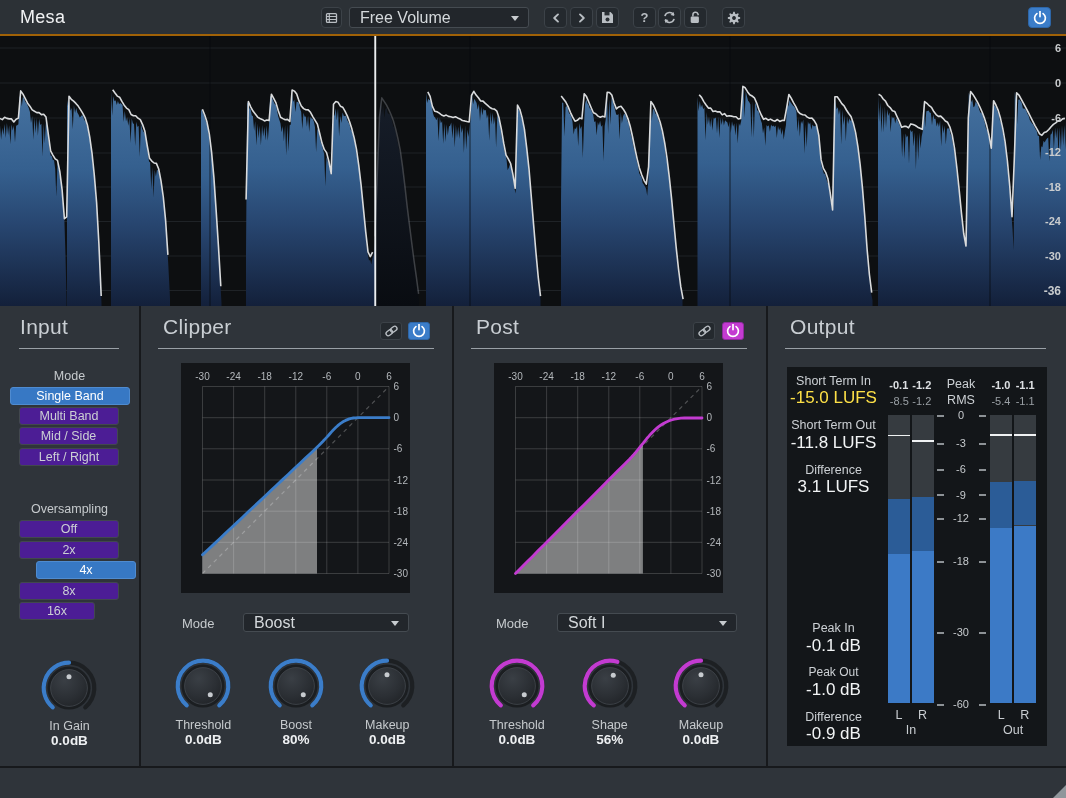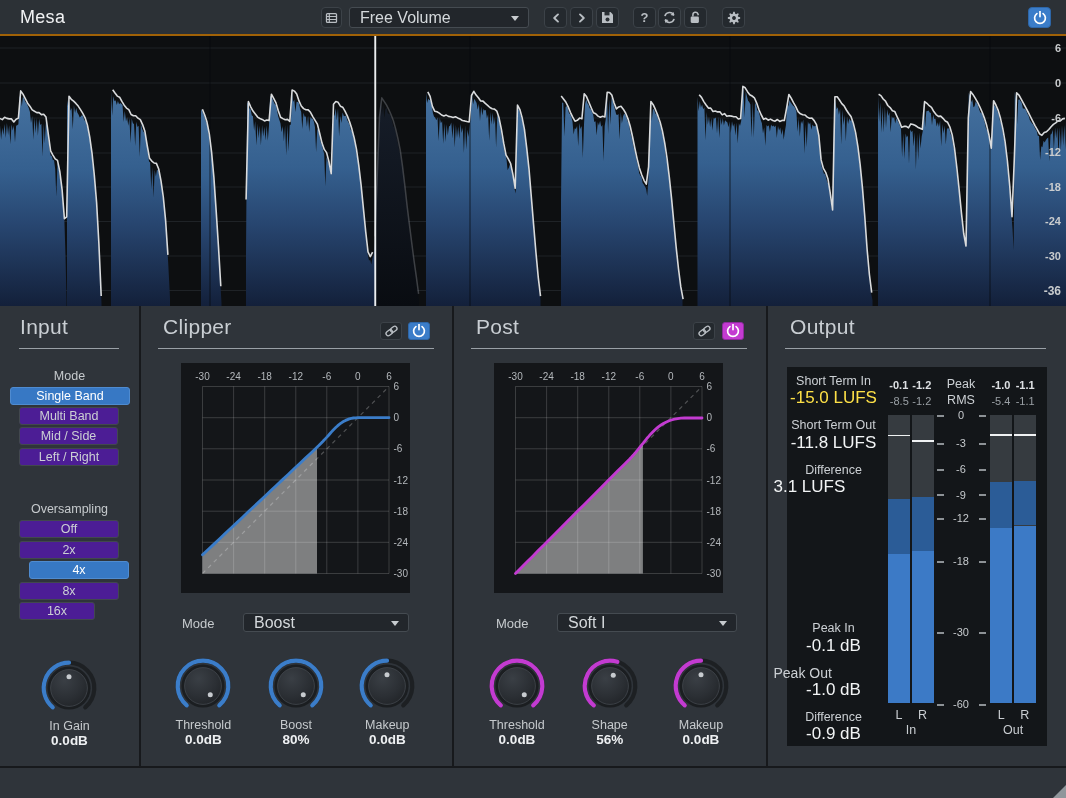--- a/index.html
+++ b/index.html
@@ -116,21 +116,21 @@
 <div class="ttl" style="left:20px;top:315px">Input</div>
 <div class="hr" style="left:19px;top:348px;width:100px"></div>
 <div class="lbl" style="left:0;top:369px;width:139px">Mode</div>
 <div class="sbtn sel" style="left:10px;top:387.0px;width:120px;height:18px">Single Band</div>
 <div class="sbtn" style="left:19px;top:407.2px;width:100px;height:18px">Multi Band</div>
 <div class="sbtn" style="left:19px;top:427.4px;width:99px;height:18px">Mid / Side</div>
 <div class="sbtn" style="left:19px;top:447.6px;width:100px;height:18px">Left / Right</div>
 <div class="lbl" style="left:0;top:502px;width:139px">Oversampling</div>
 <div class="sbtn" style="left:19px;top:520.0px;width:100px;height:18px">Off</div>
 <div class="sbtn" style="left:19px;top:540.5px;width:100px;height:18px">2x</div>
-<div class="sbtn sel" style="left:29px;top:561.0px;width:100px;height:18px">4x</div>
+<div class="sbtn sel" style="left:36px;top:561.0px;width:100px;height:18px">4x</div>
 <div class="sbtn" style="left:19px;top:581.5px;width:100px;height:18px">8x</div>
 <div class="sbtn" style="left:19px;top:602.0px;width:76px;height:18px">16x</div>
 <svg style="position:absolute;left:40px;top:659px" width="58" height="58" viewBox="-29 -29 58 58">
     <defs>
       <radialGradient id="kba" cx="0.38" cy="0.3" r="0.75">
         <stop offset="0" stop-color="#3a3f45"></stop>
         <stop offset="0.65" stop-color="#2b2f34"></stop>
         <stop offset="1" stop-color="#222529"></stop>
       </radialGradient>
     </defs>
@@ -317,24 +317,24 @@
 <div class="lbl" style="left:656.0px;top:718px;width:90px">Makeup</div>
 <div class="val" style="left:656.0px;top:732px;width:90px">0.0dB</div>
 <div class="ttl" style="left:790px;top:315px">Output</div>
 <div class="hr" style="left:785px;top:348px;width:261px"></div>
 <div class="abs" style="left:787px;top:367px;width:260px;height:379px;background:#131619"></div>
 <div class="abs" style="left:773.5px;top:374.0px;width:120px;text-align:center;font-size:12.5px;color:#ccd0d4;font-weight:normal">Short Term In</div>
 <div class="abs" style="left:773.5px;top:388.0px;width:120px;text-align:center;font-size:17px;color:#fde047;font-weight:normal">-15.0 LUFS</div>
 <div class="abs" style="left:773.5px;top:418.0px;width:120px;text-align:center;font-size:12.5px;color:#ccd0d4;font-weight:normal">Short Term Out</div>
 <div class="abs" style="left:773.5px;top:432.5px;width:120px;text-align:center;font-size:17px;color:#f2f4f5;font-weight:normal">-11.8 LUFS</div>
 <div class="abs" style="left:773.5px;top:463.0px;width:120px;text-align:center;font-size:12.5px;color:#ccd0d4;font-weight:normal">Difference</div>
-<div class="abs" style="left:773.5px;top:477.0px;width:120px;text-align:left;font-size:17px;color:#f2f4f5;font-weight:normal">3.1 LUFS</div>
+<div class="abs" style="left:773.5px;top:477.0px;width:120px;text-align:center;font-size:17px;color:#f2f4f5;font-weight:normal">3.1 LUFS</div>
 <div class="abs" style="left:773.5px;top:620.5px;width:120px;text-align:center;font-size:12.5px;color:#ccd0d4;font-weight:normal">Peak In</div>
 <div class="abs" style="left:773.5px;top:635.5px;width:120px;text-align:center;font-size:17px;color:#f2f4f5;font-weight:normal">-0.1 dB</div>
-<div class="abs" style="left:773.5px;top:665.0px;width:120px;text-align:left;font-size:14px;color:#ccd0d4;font-weight:normal">Peak Out</div>
+<div class="abs" style="left:773.5px;top:665.0px;width:120px;text-align:center;font-size:12px;color:#ccd0d4;font-weight:normal">Peak Out</div>
 <div class="abs" style="left:773.5px;top:679.5px;width:120px;text-align:center;font-size:17px;color:#f2f4f5;font-weight:normal">-1.0 dB</div>
 <div class="abs" style="left:773.5px;top:709.5px;width:120px;text-align:center;font-size:12.5px;color:#ccd0d4;font-weight:normal">Difference</div>
 <div class="abs" style="left:773.5px;top:724.0px;width:120px;text-align:center;font-size:17px;color:#f2f4f5;font-weight:normal">-0.9 dB</div>
 <div class="abs" style="left:901.0px;top:377.0px;width:120px;text-align:center;font-size:12.5px;color:#ccd0d4;font-weight:normal">Peak</div>
 <div class="abs" style="left:901.0px;top:393.0px;width:120px;text-align:center;font-size:12.5px;color:#ccd0d4;font-weight:normal">RMS</div>
 <div class="abs" style="left:838.8px;top:379.0px;width:120px;text-align:center;font-size:11px;color:#dde0e3;font-weight:bold">-0.1</div>
 <div class="abs" style="left:861.8px;top:379.0px;width:120px;text-align:center;font-size:11px;color:#dde0e3;font-weight:bold">-1.2</div>
 <div class="abs" style="left:940.9px;top:379.0px;width:120px;text-align:center;font-size:11px;color:#dde0e3;font-weight:bold">-1.0</div>
 <div class="abs" style="left:965.2px;top:379.0px;width:120px;text-align:center;font-size:11px;color:#dde0e3;font-weight:bold">-1.1</div>
 <div class="abs" style="left:839.3px;top:394.5px;width:120px;text-align:center;font-size:11px;color:#9aa0a5;font-weight:normal">-8.5</div>

